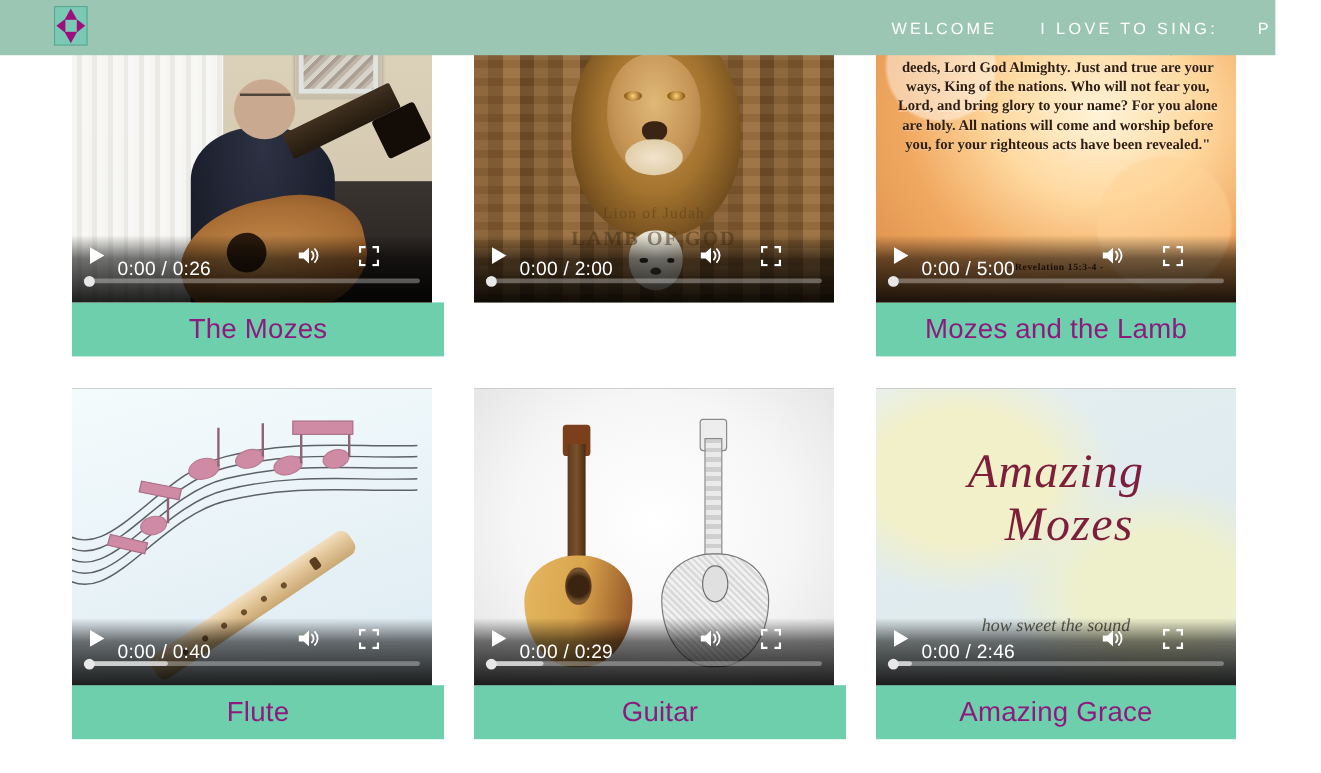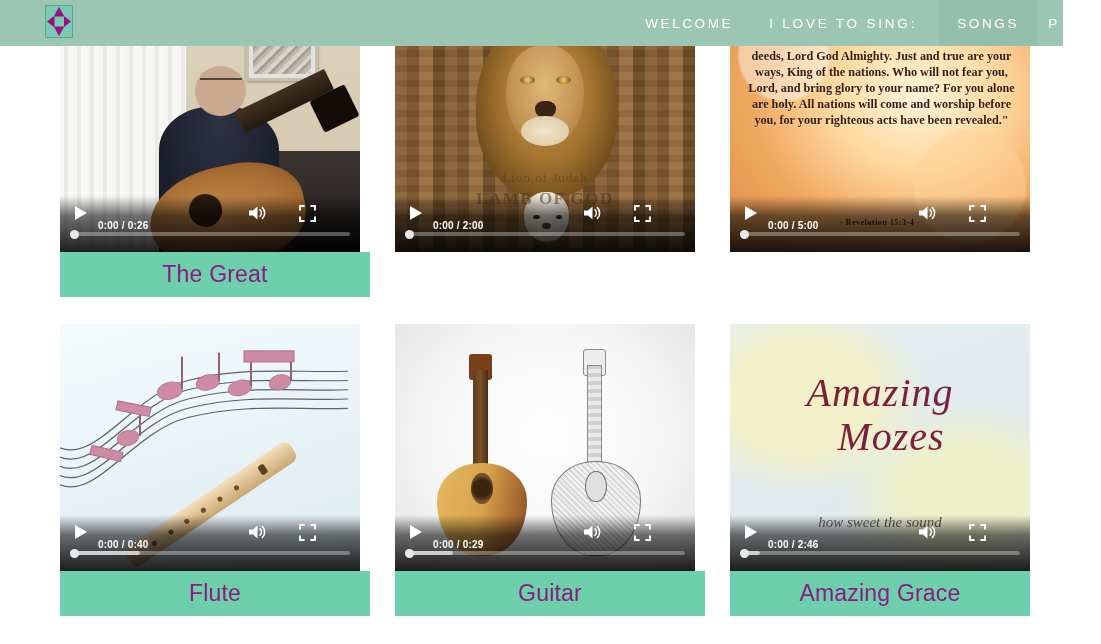--- a/index.html
+++ b/index.html
@@ -291,21 +291,21 @@
     pointer-events:none;
   }
   .ctl-row {
     position:absolute; left:0; right:0; top:4px;
     height:26px;
     display:flex; align-items:center;
     padding: 0 10px;
   }
   .ctl-play { width:20px; height:20px; margin-right:8px; cursor:pointer; pointer-events:auto; }
   .ctl-time {
-    color:#fff; font-size:10px; font-weight:700;
+    color:#fff; font-size:16px; font-weight:400;
     font-family:"Liberation Sans", sans-serif;
     white-space:nowrap; letter-spacing:.2px;margin-top:24px;
   }
   .ctl-spacer{ flex:1; }
   .ctl-vol { width:20px; height:20px; margin-right:32px; cursor:pointer; pointer-events:auto; }
   .ctl-full { width:17px; height:17px; margin-right:30px; cursor:pointer; pointer-events:auto; }
   .ctl-more { width:4px; height:18px; cursor:pointer; pointer-events:auto; }
   .dot{ width:3.2px; height:3.2px; background:#fff; border-radius:50%; margin:2px 0; }
 
   .progress {
@@ -360,21 +360,20 @@
           <polygon points="1,15.5 8,10 13,15.5 8,21" fill="#9c0f7d"></polygon>
           <polygon points="25,15.5 18,10 13,15.5 18,21" fill="#9c0f7d"></polygon>
           <rect x="8.5" y="10.5" width="9.5" height="10" fill="#79c9b4"></rect>
         </svg>
       </span>
     </div>
 
     <div class="nav-items">
       <div class="nav-item">WELCOME</div>
       <div class="nav-item brand">I LOVE TO SING:</div>
-      <div class="nav-item active">SONGS</div>
       <div class="nav-item cut">P</div>
     </div>
   </div>
 
   <div class="grid">
 
     <div class="row row1">
 
       <div class="card">
         <div class="video">
@@ -419,21 +418,21 @@
                 <span class="dot"></span><span class="dot"></span><span class="dot"></span>
               </span>
             </div>
             <div class="progress">
               <div class="buffered" style="width:2%"></div>
               <div class="knob" style="left:0%"></div>
             </div>
           </div>
         </div>
         <div class="title-band">
-          <span class="title-text">The Great</span>
+          <span class="title-text">The Mozes</span>
         </div>
       </div>
 
       <div class="card">
         <div class="video">
           <div class="video-frame">
             <div class="thumb thumb-lion">
               <div class="lion-wood-h"></div>
               <div class="lion-mane"></div>
               <div class="lion-face"></div>
@@ -514,20 +513,23 @@
               </span>
               <span class="ctl-more">
                 <span class="dot"></span><span class="dot"></span><span class="dot"></span>
               </span>
             </div>
             <div class="progress">
               <div class="buffered" style="width:2%"></div>
               <div class="knob" style="left:0%"></div>
             </div>
           </div>
+        </div>
+        <div class="title-band">
+          <span class="title-text">Mozes and the Lamb</span>
         </div>
       </div>
 
     </div>
 
     <div class="row row2">
 
       <div class="card row2card">
         <div class="video">
           <div class="video-frame">

